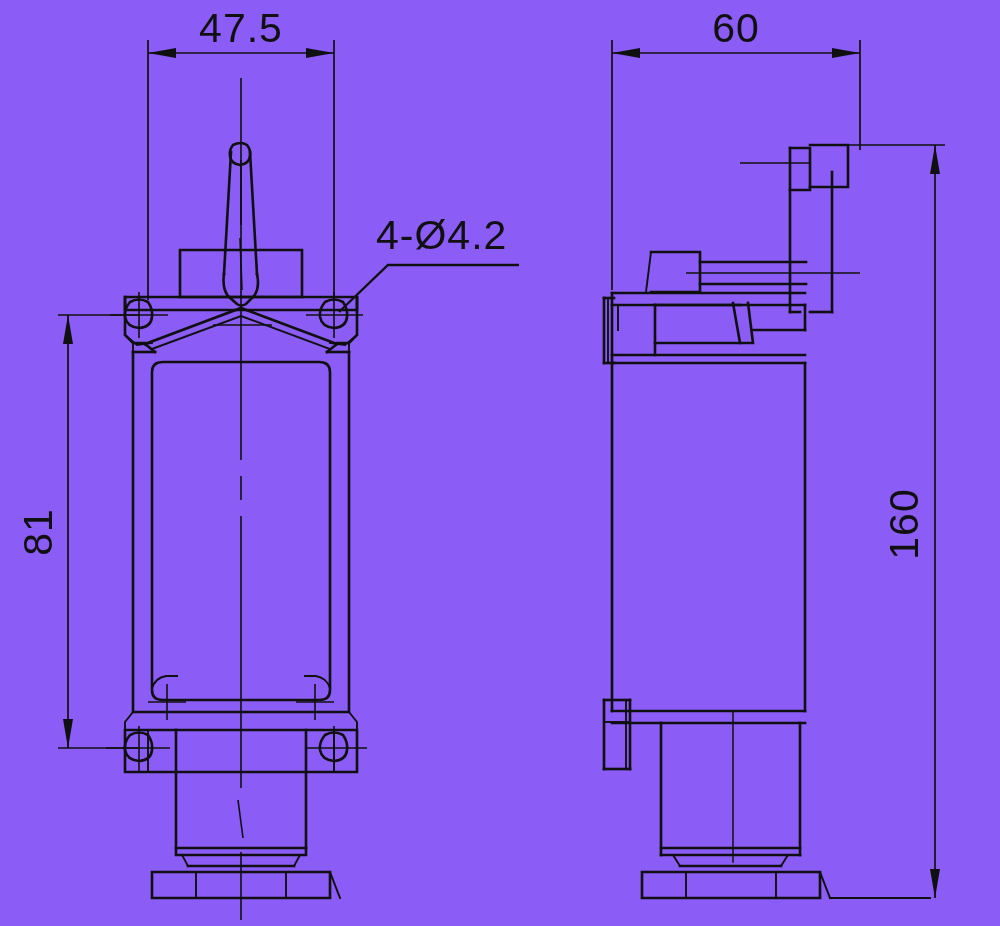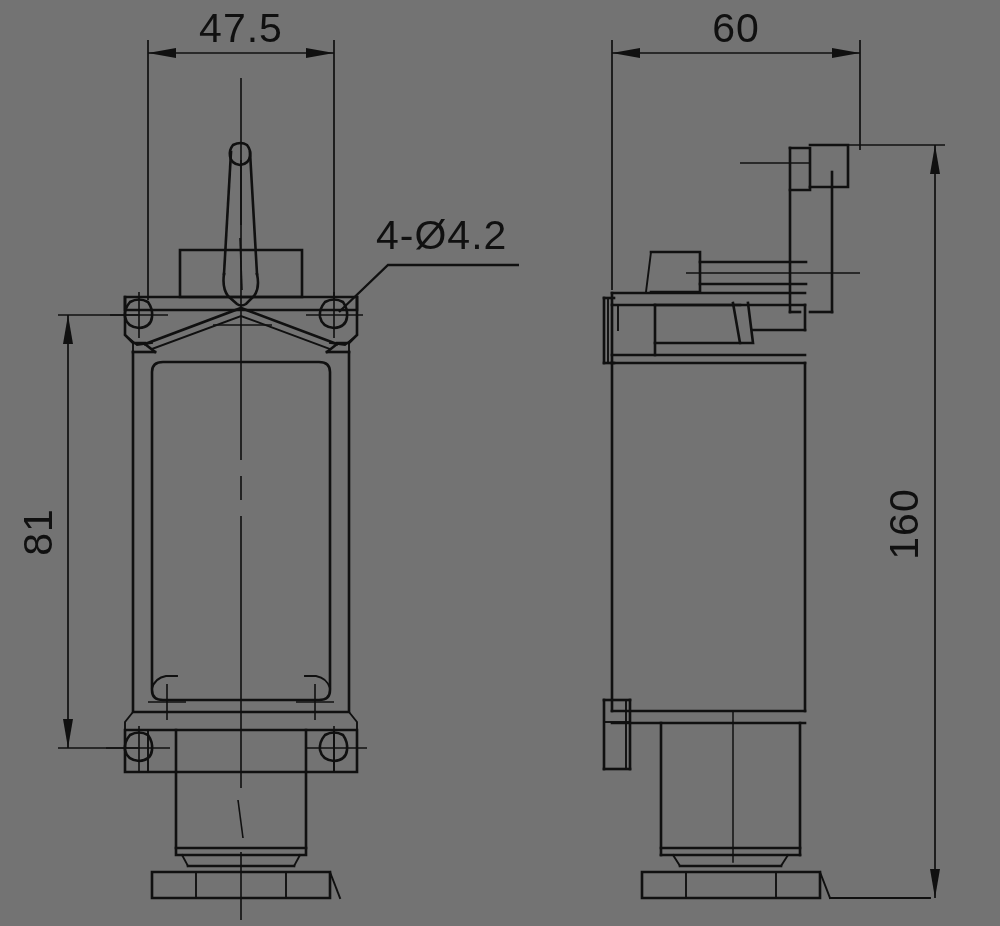--- a/index.html
+++ b/index.html
@@ -8,21 +8,21 @@
     padding: 0;
     background: #ffffff;
   }
   body {
     font-family: "Liberation Sans", sans-serif;
   }
   #drawing-root {
     position: relative;
     width: 1000px;
     height: 926px;
-    background: #737373;
+    background: #8b5cf6;
     overflow: hidden;
   }
   #cad-svg {
     display: block;
     width: 1000px;
     height: 926px;
   }
   .outline {
     fill: none;
     stroke: #101010;

